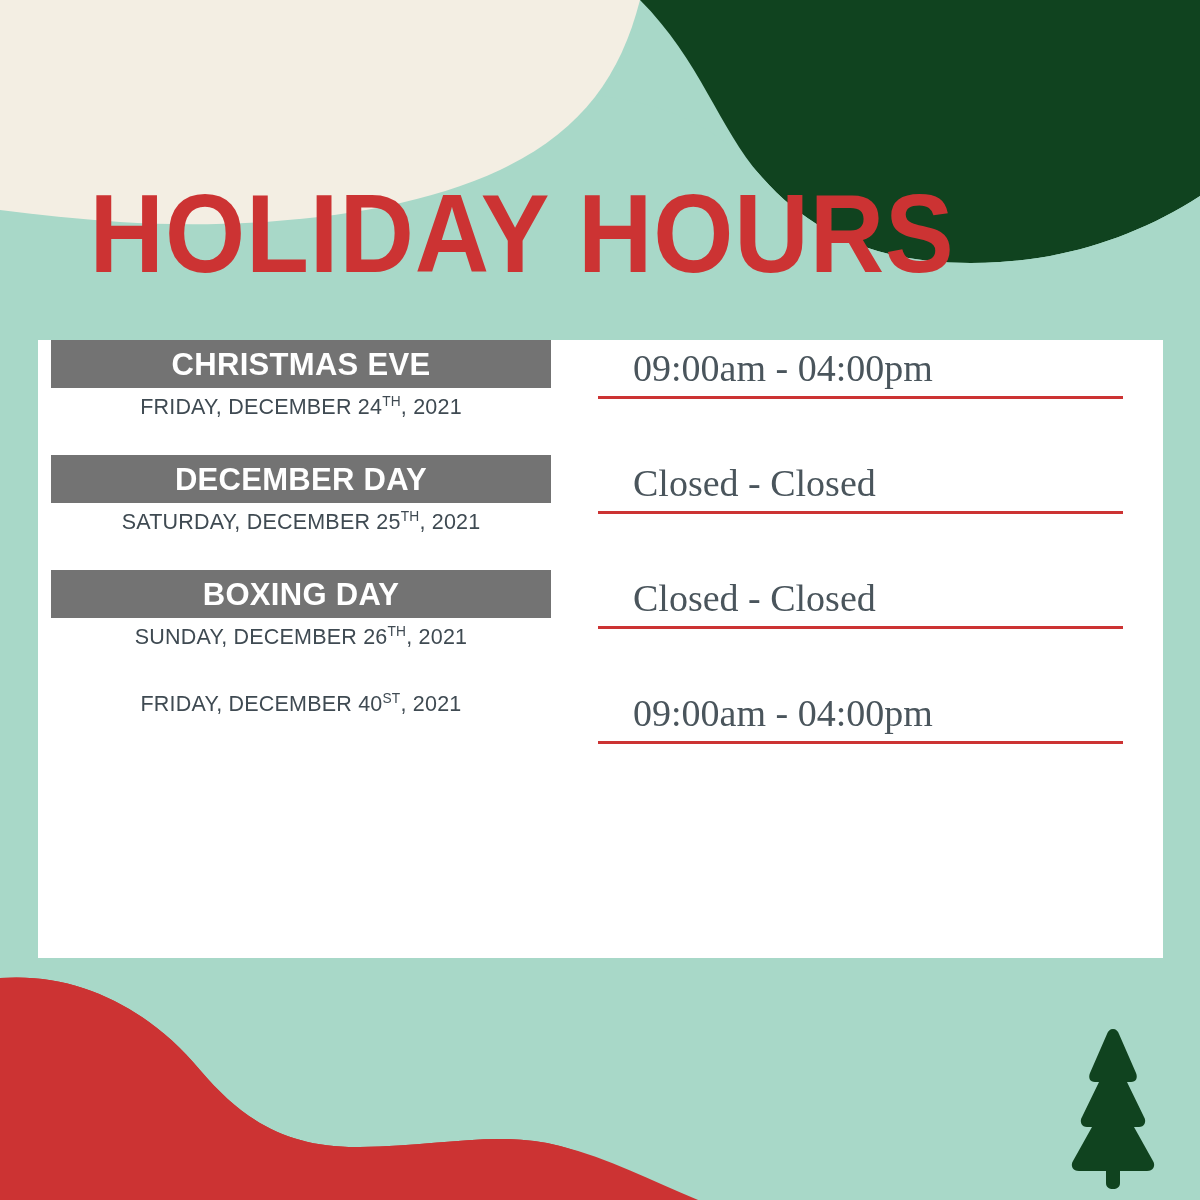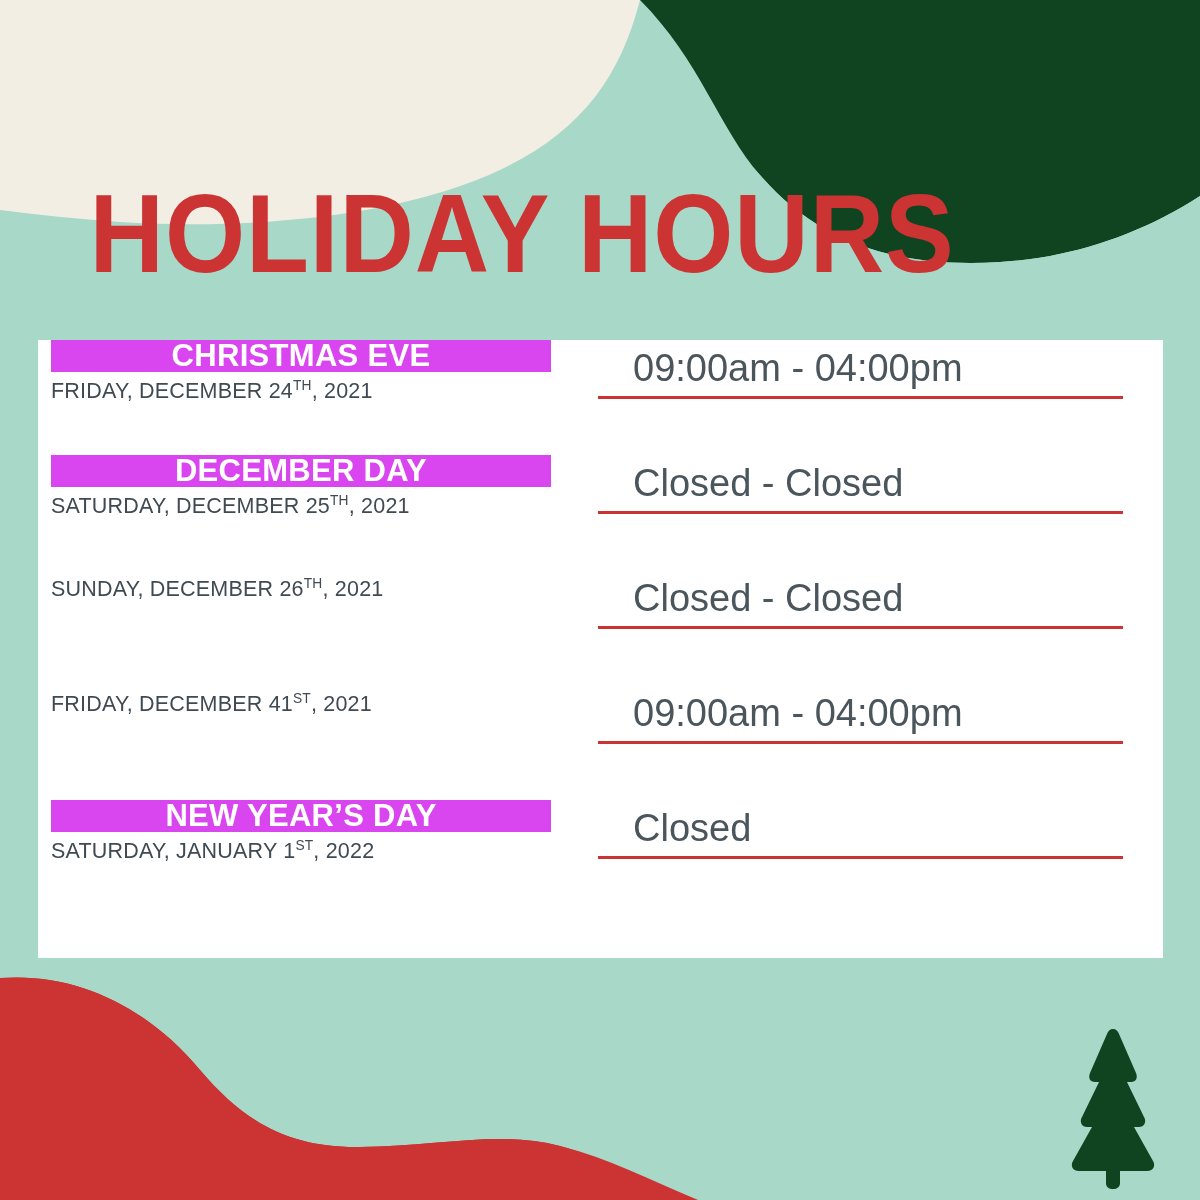--- a/index.html
+++ b/index.html
@@ -75,35 +75,37 @@
   }
 
   
   .row-left {
     position: absolute;
     left: 13px;
     top: 0;
     width: 500px;
   }
   .label-bar {
-    background: #d946ef;
-    height: 32px;
+    background: #737373;
+    height: 48px;
     display: flex;
+    align-items: center;
     justify-content: center;
   }
   .label-text {
     color: #ffffff;
     font-weight: bold;
     font-size: 31px;
     letter-spacing: 0.3px;
     line-height: 1;
     white-space: nowrap;
   }
   .date-text {
     margin-top: 7px;
+    text-align: center;
     color: #3f4a52;
     font-size: 21.5px;
     letter-spacing: 0.2px;
     line-height: 1;
     white-space: nowrap;
   }
   .date-text sup {
     font-size: 0.64em;
     vertical-align: 0.55em;
     letter-spacing: 0.2px;
@@ -117,20 +119,21 @@
     width: 525px;
   }
   .hours-text {
     color: #4a555c;
     font-size: 38px;
     line-height: 56px;
     height: 56px;
     white-space: nowrap;
     padding-left: 35px;
     box-sizing: border-box;
+    font-family: Liberation Serif, serif;
   }
   .hours-rule {
     height: 3px;
     background: #cc3333;
     width: 525px;
   }
 
   
   .tree {
     position: absolute;
@@ -208,50 +211,41 @@
           <div class="date-text"><span>SATURDAY, DECEMBER 25</span><sup>TH</sup><span>, 2021</span></div>
         </div>
         <div class="row-right">
           <div class="hours-text">Closed - Closed</div>
           <div class="hours-rule"></div>
         </div>
       </div>
 
       <div class="row">
         <div class="row-left">
+          <div class="label-bar">
+            <span class="label-text">BOXING DAY</span>
+          </div>
           <div class="date-text"><span>SUNDAY, DECEMBER 26</span><sup>TH</sup><span>, 2021</span></div>
         </div>
         <div class="row-right">
           <div class="hours-text">Closed - Closed</div>
           <div class="hours-rule"></div>
         </div>
       </div>
 
       <div class="row">
         <div class="row-left">
-          <div class="date-text"><span>FRIDAY, DECEMBER 41</span><sup>ST</sup><span>, 2021</span></div>
+          <div class="date-text"><span>FRIDAY, DECEMBER 40</span><sup>ST</sup><span>, 2021</span></div>
         </div>
         <div class="row-right">
           <div class="hours-text">09:00am - 04:00pm</div>
           <div class="hours-rule"></div>
         </div>
       </div>
 
-      <div class="row">
-        <div class="row-left">
-          <div class="label-bar">
-            <span class="label-text">NEW YEAR’S DAY</span>
-          </div>
-          <div class="date-text"><span>SATURDAY, JANUARY 1</span><sup>ST</sup><span>, 2022</span></div>
-        </div>
-        <div class="row-right">
-          <div class="hours-text">Closed</div>
-          <div class="hours-rule"></div>
-        </div>
-      </div>
 
     </div>
   </div>
 
   <svg class="tree" width="110" height="165" viewBox="0 0 110 165">
     <path fill="#10431f" d="M 55 4
              C 58 4 60 6 61 9
              L 78 48
              C 80 53 78 57 73 57
              L 69 57

